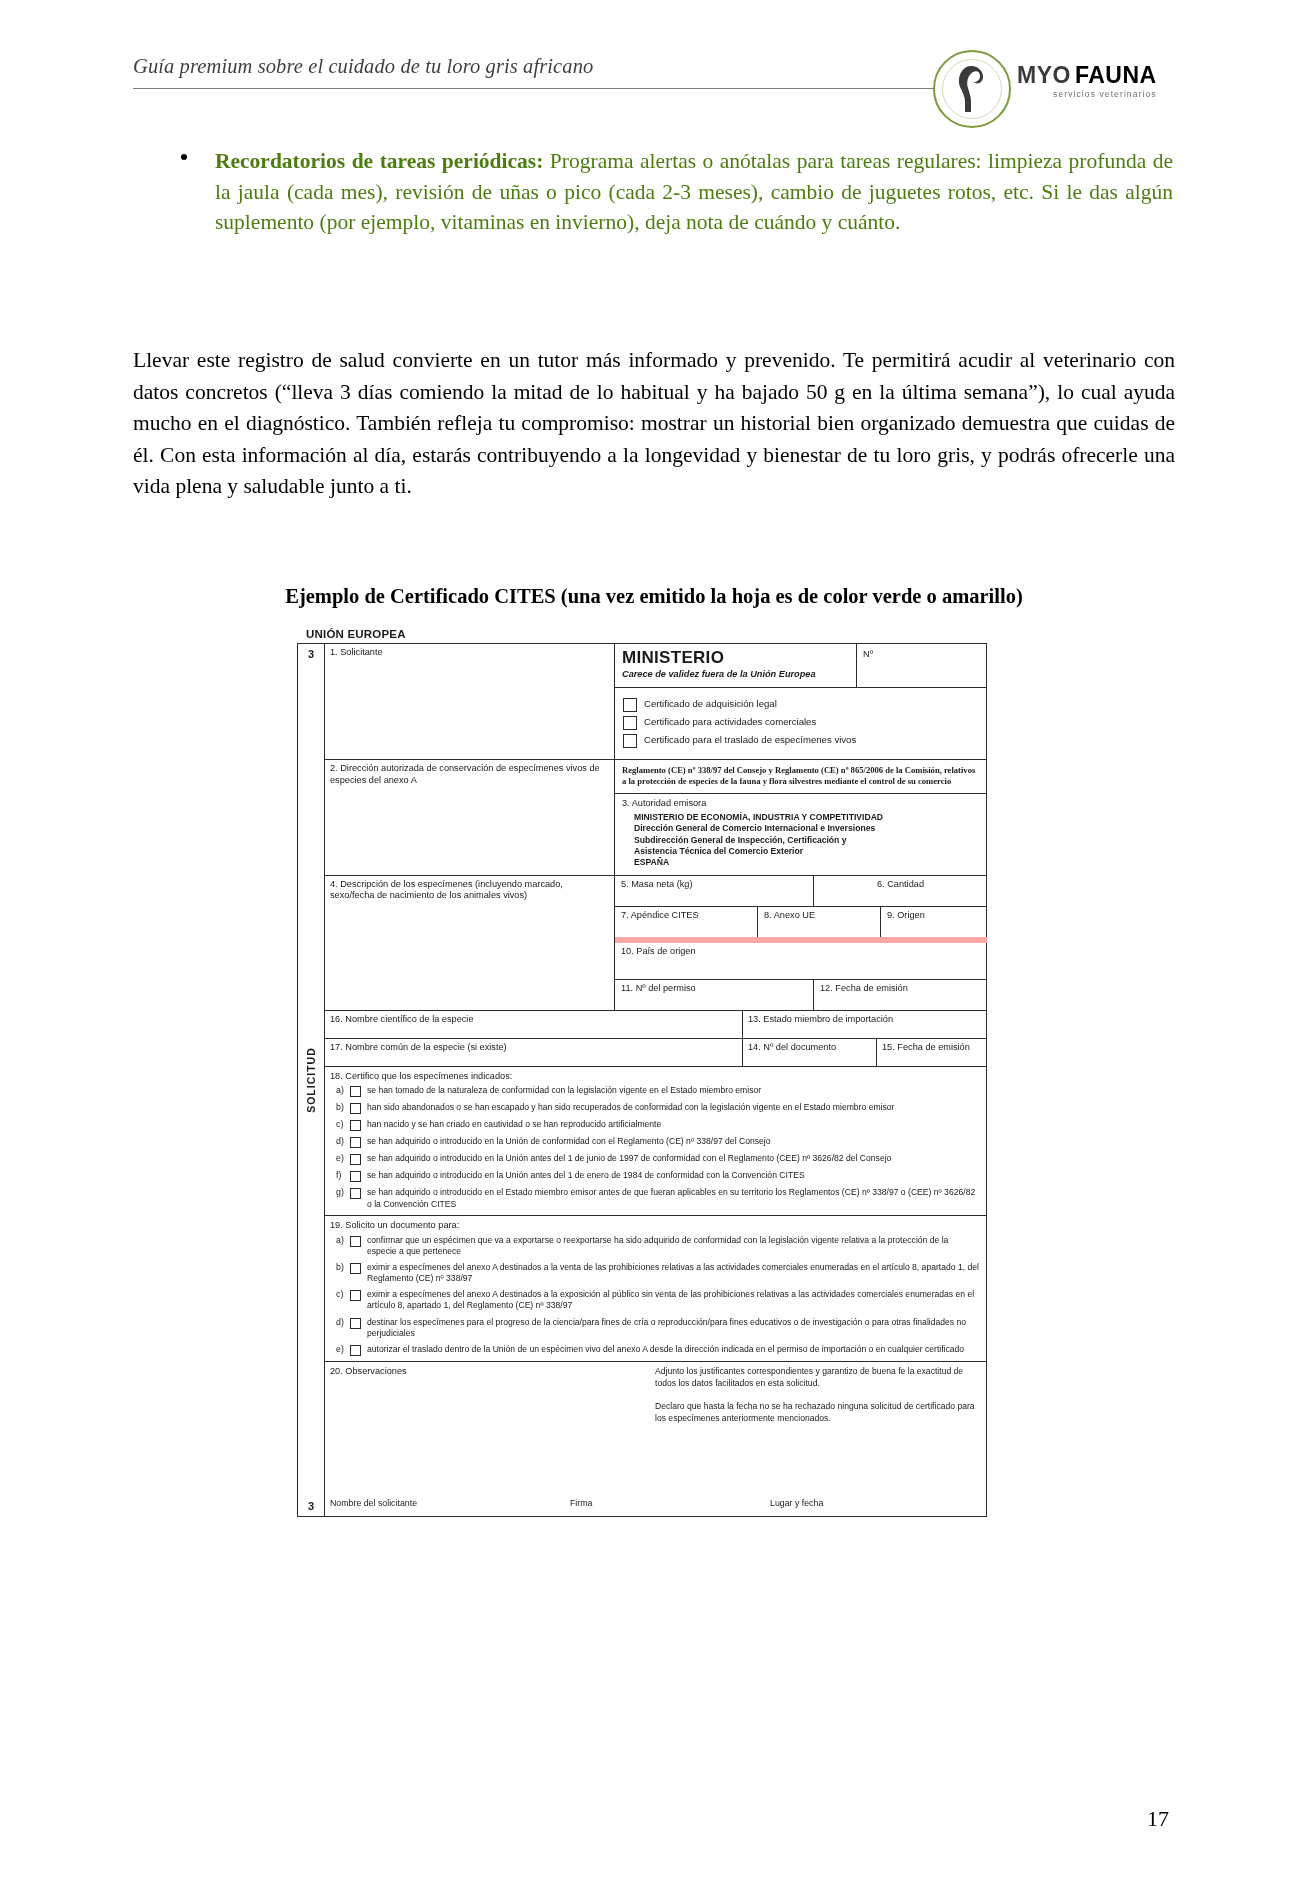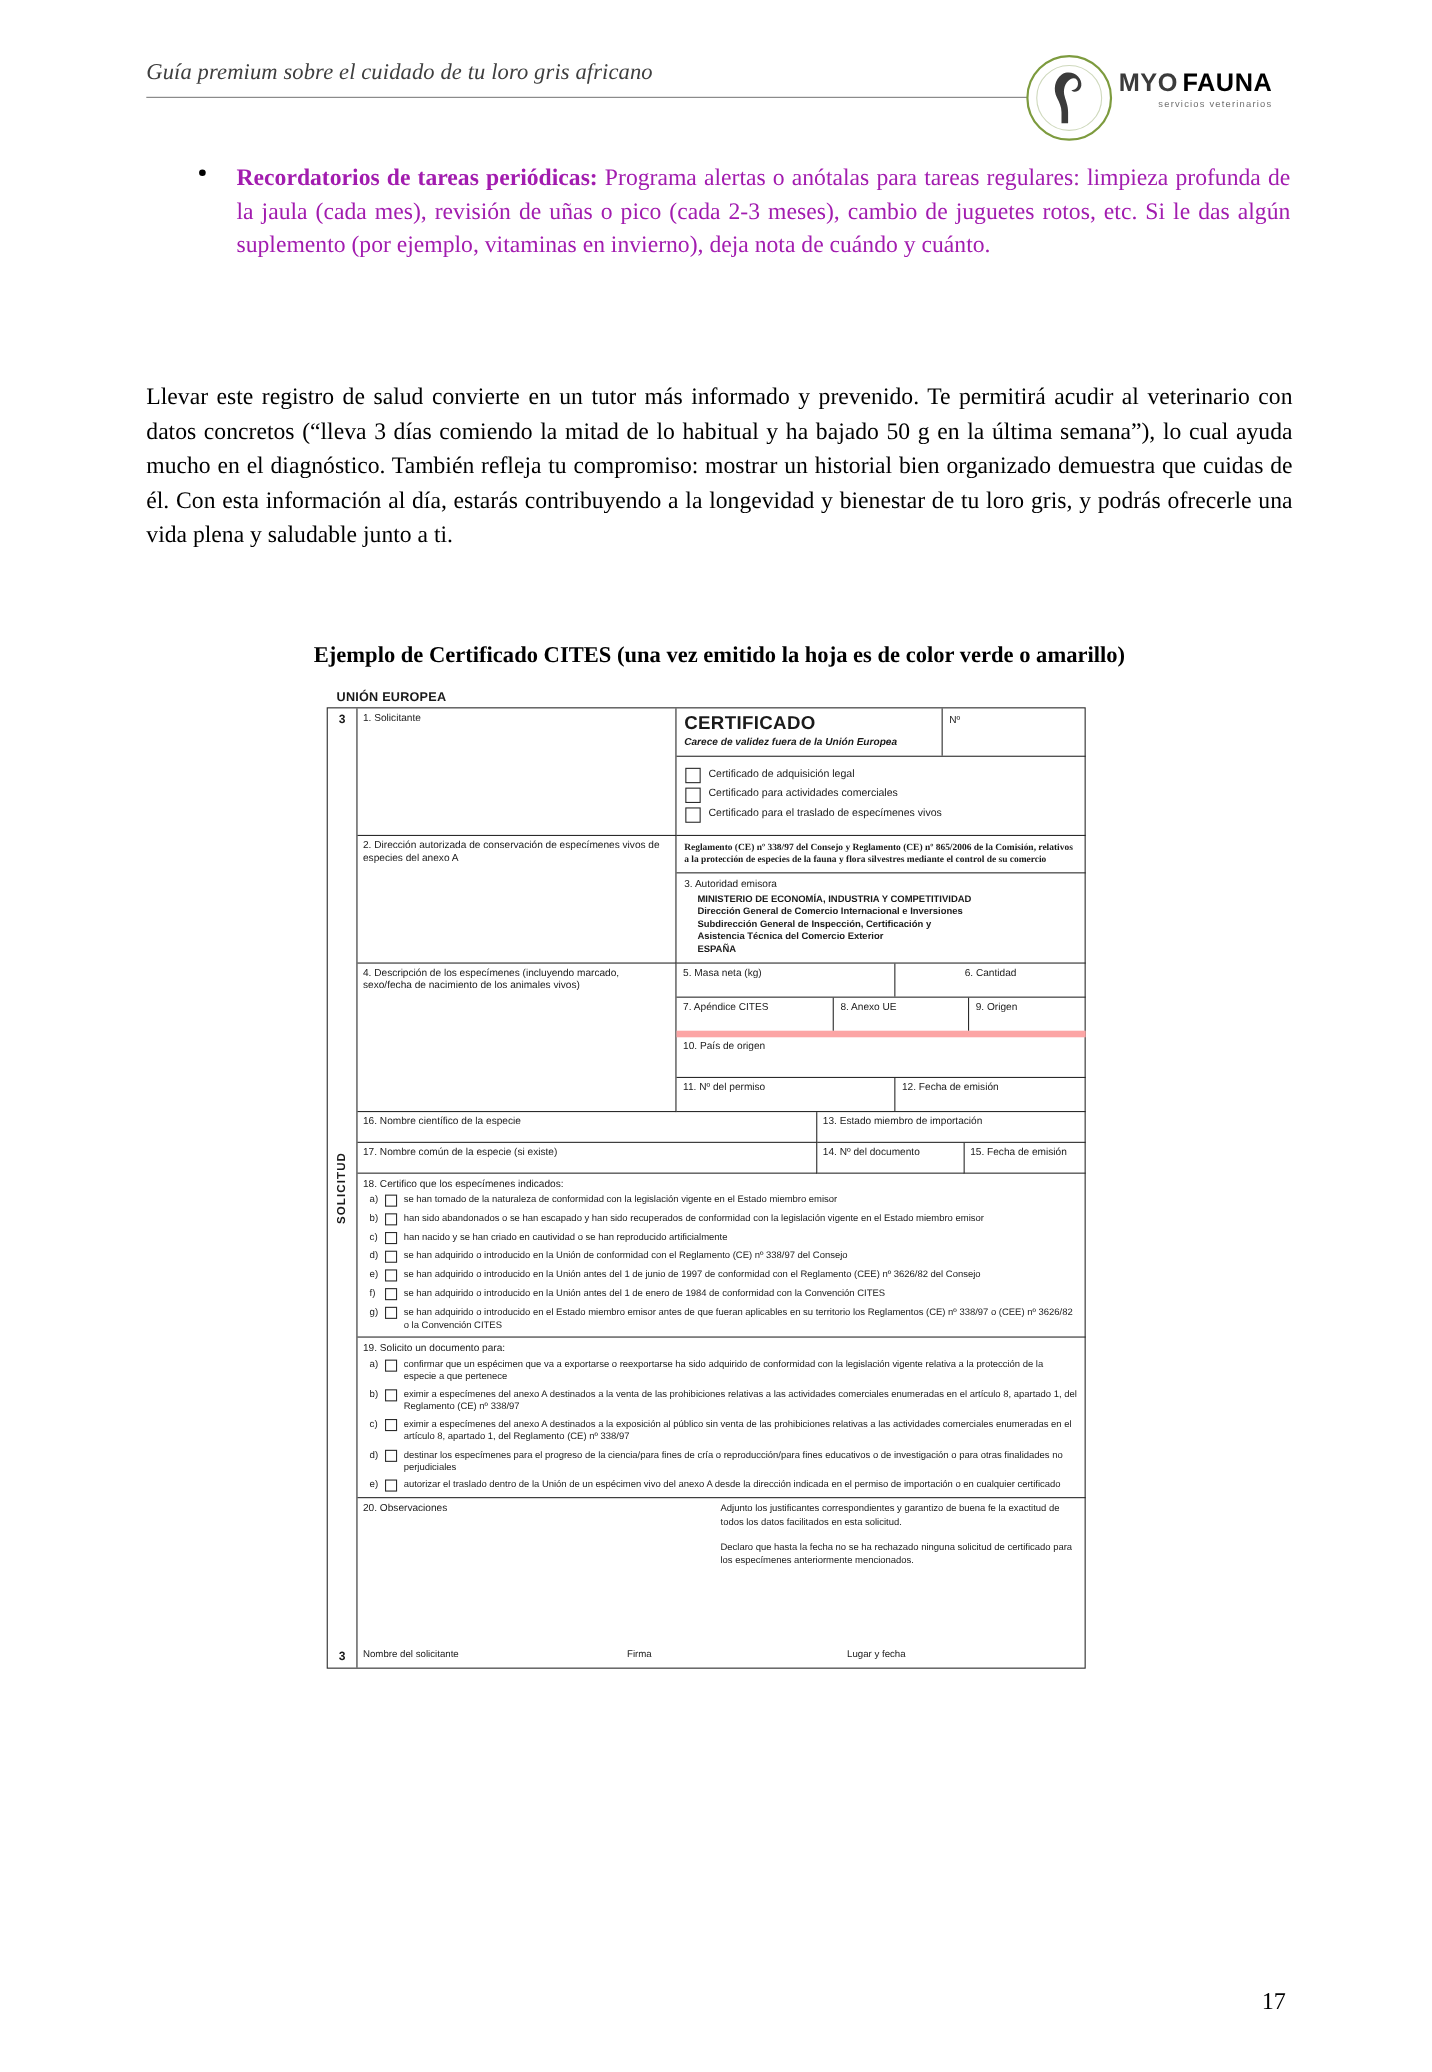--- a/index.html
+++ b/index.html
@@ -123,21 +123,21 @@
     top: 8px;
     width: 6px;
     height: 6px;
     border-radius: 50%;
     background: #000;
   }
   .para {
     font-size: 21.5px;
     line-height: 1.42;
     text-align: justify;
-    color: #a21caf;
+    color: #4d7c0f;
   }
   .para b { font-weight: bold; }
 
   .para-main {
     position: absolute;
     top: 345px;
     left: 133px;
     width: 1042px;
     font-size: 21.5px;
     line-height: 1.47;
@@ -347,21 +347,21 @@
 
       <div class="form-body">
 
         <div class="row">
           <div class="cell" style="width:290px;">
             <div class="lbl">1. Solicitante</div>
           </div>
           <div class="cell last" style="width:372px;padding:0;border-bottom:1px solid #2b2b2b;">
             <div style="display:flex;border-bottom:1px solid #2b2b2b;">
               <div style="flex:1;padding:5px 6px 7px 7px;border-right:1px solid #2b2b2b;">
-                <div class="cert-title">CERTIFICADO</div>
+                <div class="cert-title">MINISTERIO</div>
                 <div class="cert-sub">Carece de validez fuera de la Unión Europea</div>
               </div>
               <div style="width:118px;padding:5px 6px;">
                 <div class="lbl">Nº</div>
               </div>
             </div>
             <div style="padding:6px 8px 7px 8px;">
               <div class="chk-line">
                 <span class="chk"></span>
                 <span>Certificado de adquisición legal</span>

